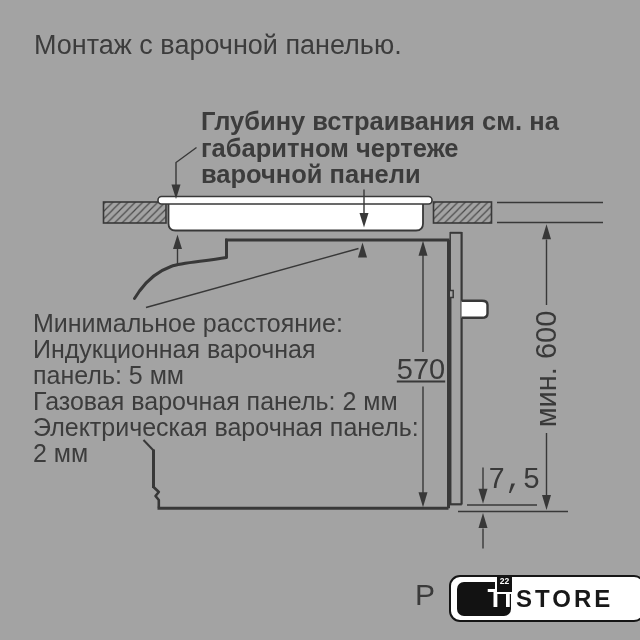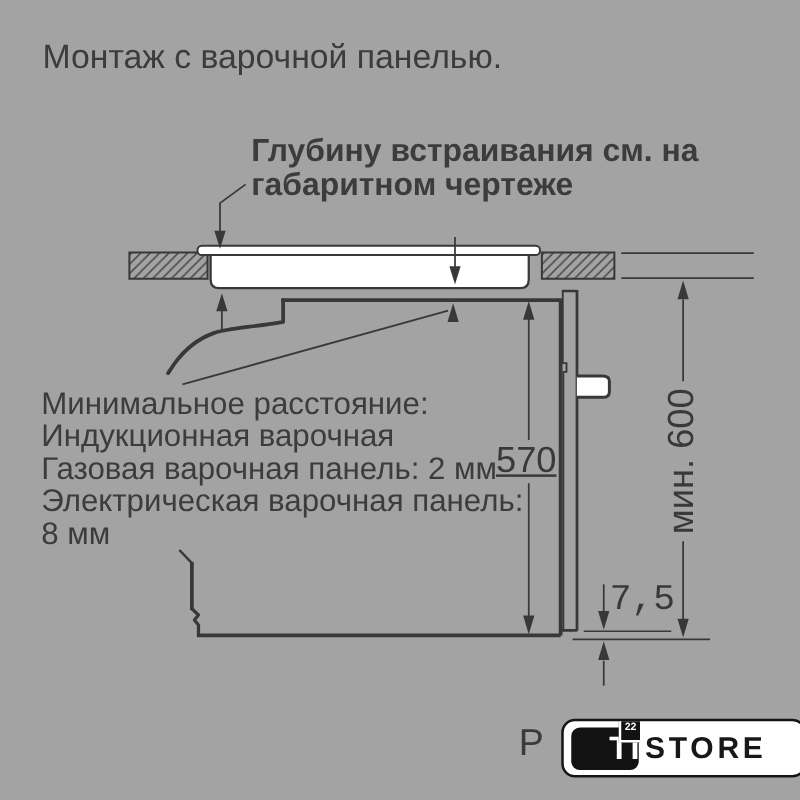--- a/index.html
+++ b/index.html
@@ -102,28 +102,30 @@
         <polygon points="483,513 478.5,528 487.5,528" fill="#383838" stroke="none"></polygon>
       </g>
     </g>
   </svg>
 
   <div id="title" class="txt">Монтаж с варочной панелью.</div>
 
   <div id="depth-note" class="txt">
     <div>Глубину встраивания см. на</div>
     <div>габаритном чертеже</div>
+    <div>варочной панели</div>
   </div>
 
   <div id="min-distance" class="txt">
     <div>Минимальное расстояние:</div>
     <div>Индукционная варочная</div>
+    <div>панель: 5 мм</div>
     <div>Газовая варочная панель: 2 мм</div>
     <div>Электрическая варочная панель:</div>
-    <div>8 мм</div>
+    <div>2 мм</div>
   </div>
 
   <div id="dim-570" class="txt dim">570</div>
   <div id="dim-600" class="txt dim">мин. 600</div>
   <div id="dim-75" class="txt dim">7,5</div>
 
   <div id="page-marker" class="txt">P</div>
 
   <div id="logo">
     <div id="logo-ti-block">

